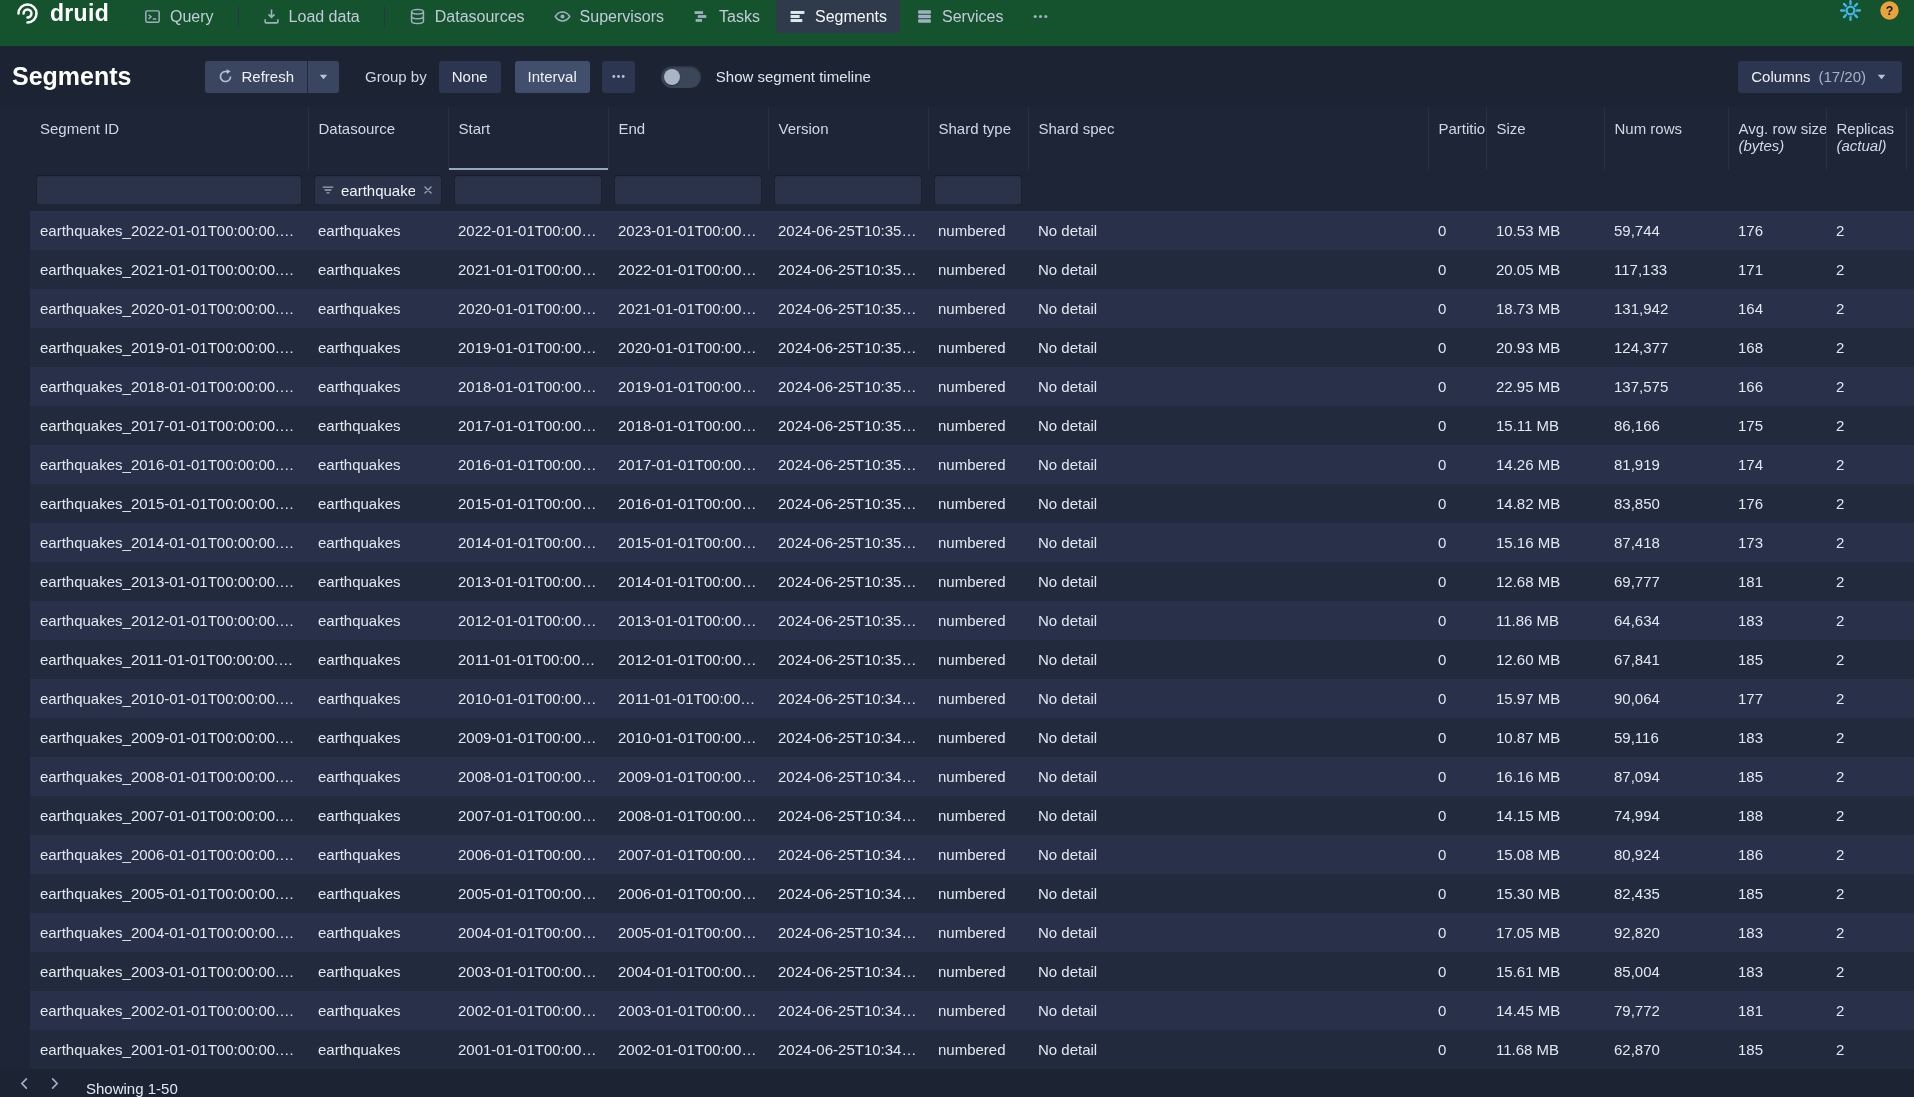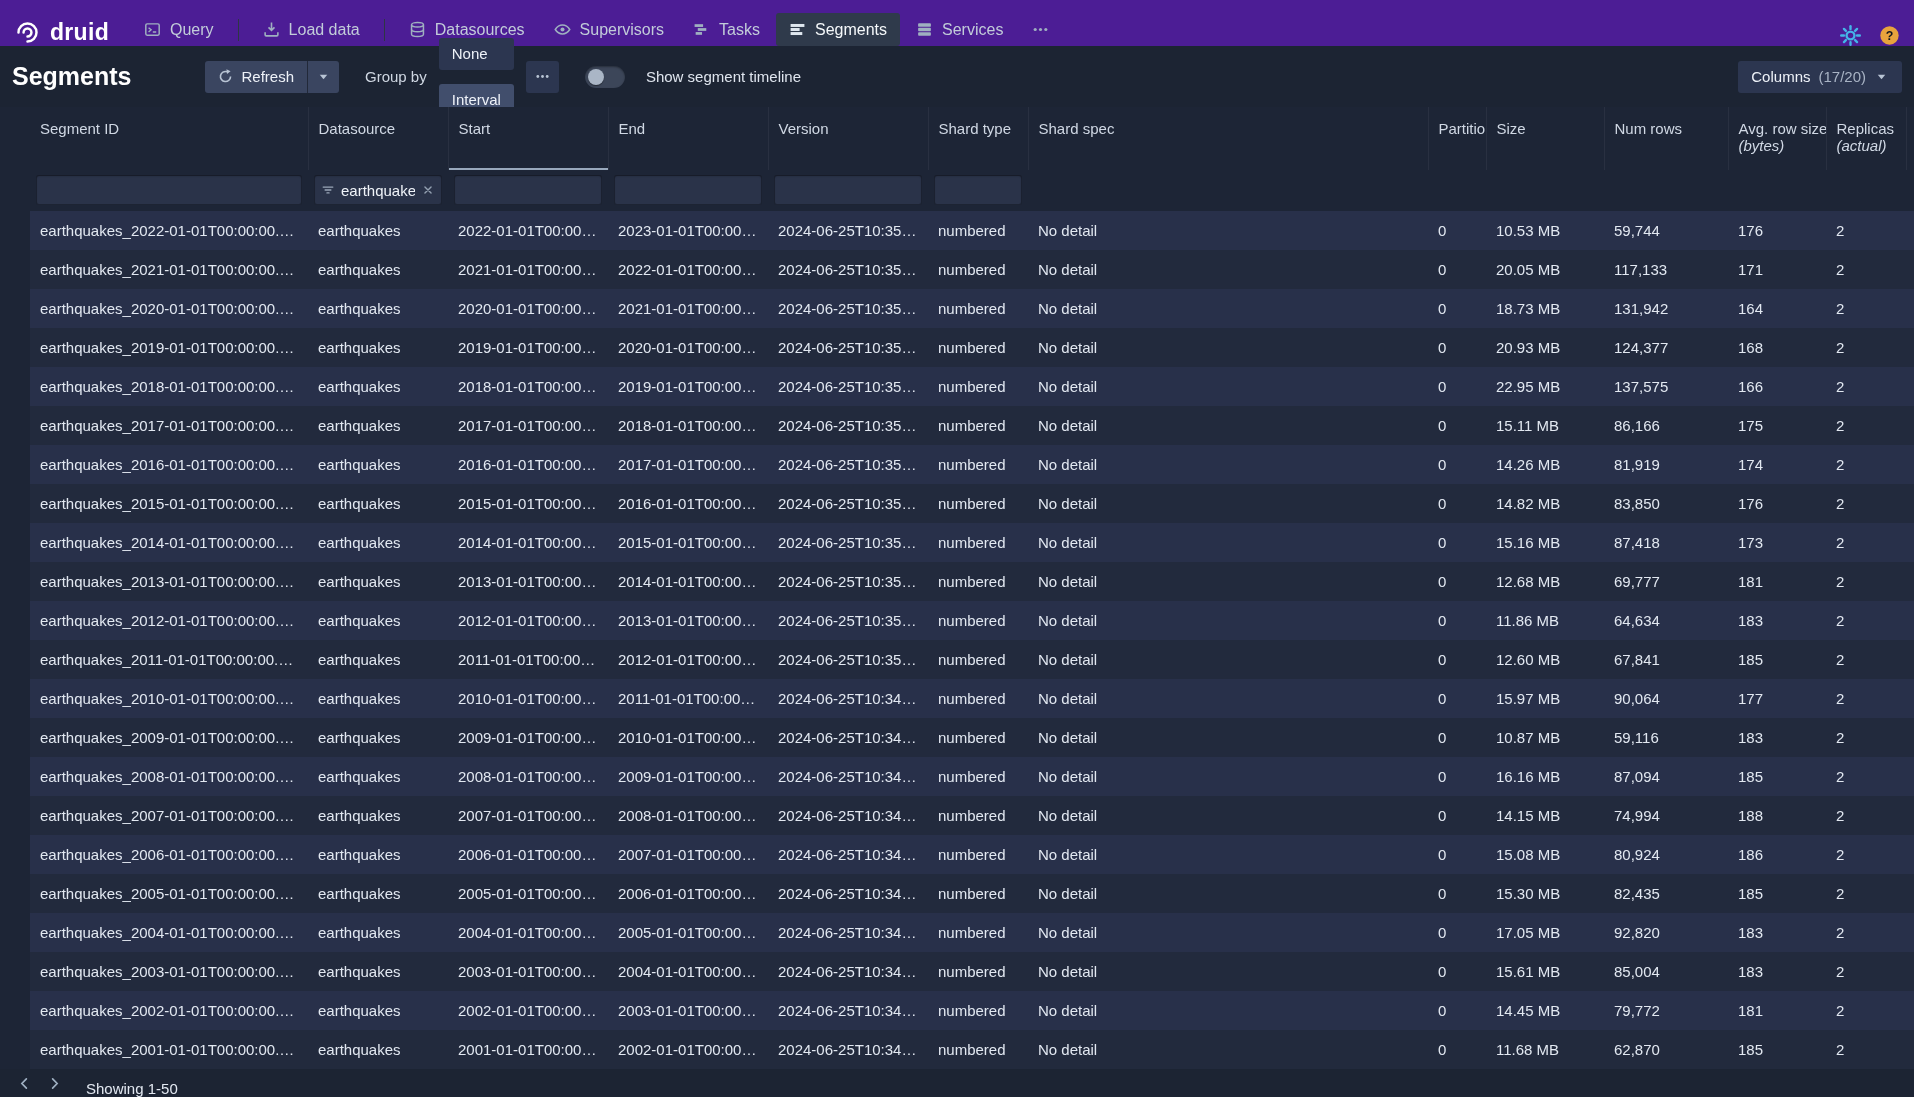--- a/index.html
+++ b/index.html
@@ -7,22 +7,22 @@
   body {
     background:#1c2433;
     font-family:"Liberation Sans", sans-serif;
     color:#e2e8f1;
     display:flex; flex-direction:column;
   }
 
   
   .topbar {
     height:46px; flex:0 0 46px;
-    background:#4c1d95;
-    display:flex; align-items:flex-end;
+    background:#14532d;
+    display:flex; align-items:flex-start;
     padding:0 14px;
   }
   .logo { display:flex; align-items:center; gap:9px; margin-right:22px; cursor:pointer; }
   .logo svg { width:27px; height:27px; display:block; }
   .logo-text { font-size:23px; font-weight:bold; color:#ffffff; letter-spacing:.3px; }
   .nav-items { display:flex; align-items:center; gap:3px; }
   .nav-item {
     display:flex; align-items:center; gap:9px;
     height:33px; padding:0 13px; border-radius:3px;
     font-size:16px; color:#c2ccd9; cursor:pointer; white-space:nowrap;
@@ -51,25 +51,25 @@
     height:32px; font-size:15px; font-family:inherit;
     display:inline-flex; align-items:center; gap:8px; padding:0 13px; cursor:pointer;
     white-space:nowrap;
   }
   .btn .btn-icon { display:flex; width:15px; height:15px; color:#b8c4d4; }
   .btn .btn-icon svg { width:15px; height:15px; }
   .split-btn { display:flex; }
   .split-btn .refresh-main { border-radius:3px 0 0 3px;margin-left:44px; }
   .split-btn .refresh-caret { border-radius:0 3px 3px 0; border-left:1px solid rgba(14,18,26,.55); padding:0 8px; }
   .groupby-label { font-size:15px; color:#cfd7e2; margin-left:14px; }
-  .btn-group { display:flex; gap:14px;flex-direction:column; }
+  .btn-group { display:flex; gap:14px; }
   .btn.quiet { background:#2c3650; }
   .btn.selected { background:#414e6c; }
   .btn.icon-only { padding:0 9px; }
-  .toggle-wrap { display:flex; align-items:center; gap:21px; margin-left:14px; cursor:pointer; }
+  .toggle-wrap { display:flex; align-items:center; gap:15px; margin-left:14px; cursor:pointer; }
   .switch {
     width:40px; height:22px; border-radius:11px; background:#3c4659;
     position:relative; display:inline-block;
     box-shadow:inset 0 1px 2px rgba(0,0,0,.35);
   }
   .switch::after {
     content:""; position:absolute; left:3px; top:3px;
     width:16px; height:16px; border-radius:50%; background:#aab6c6;
     box-shadow:0 1px 1px rgba(0,0,0,.4);
   }

